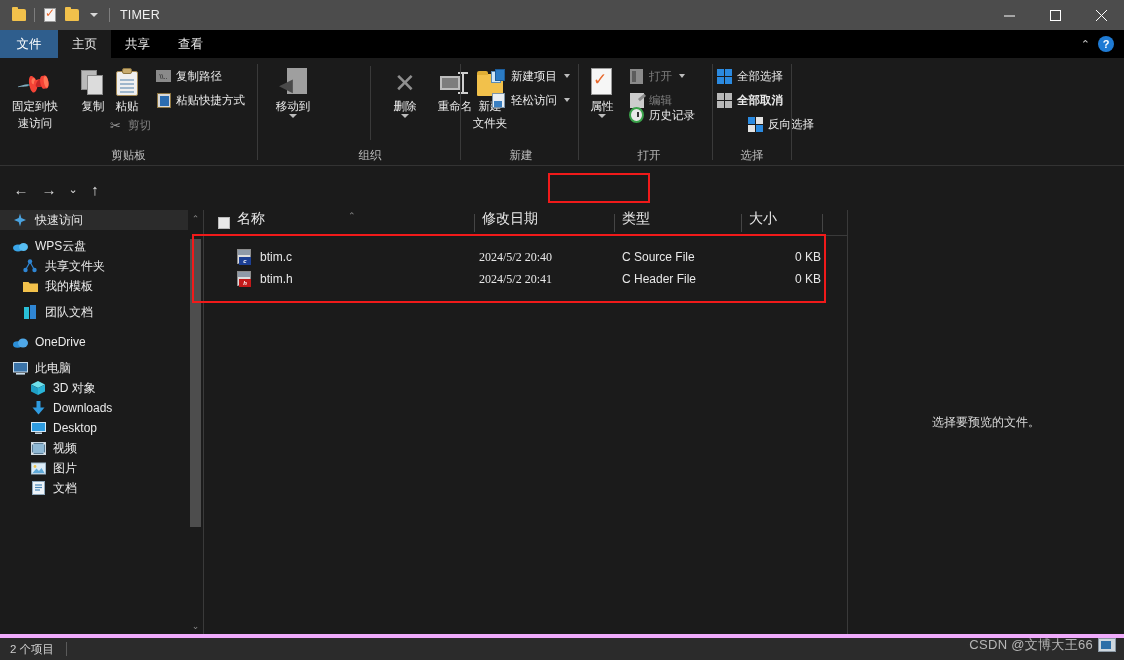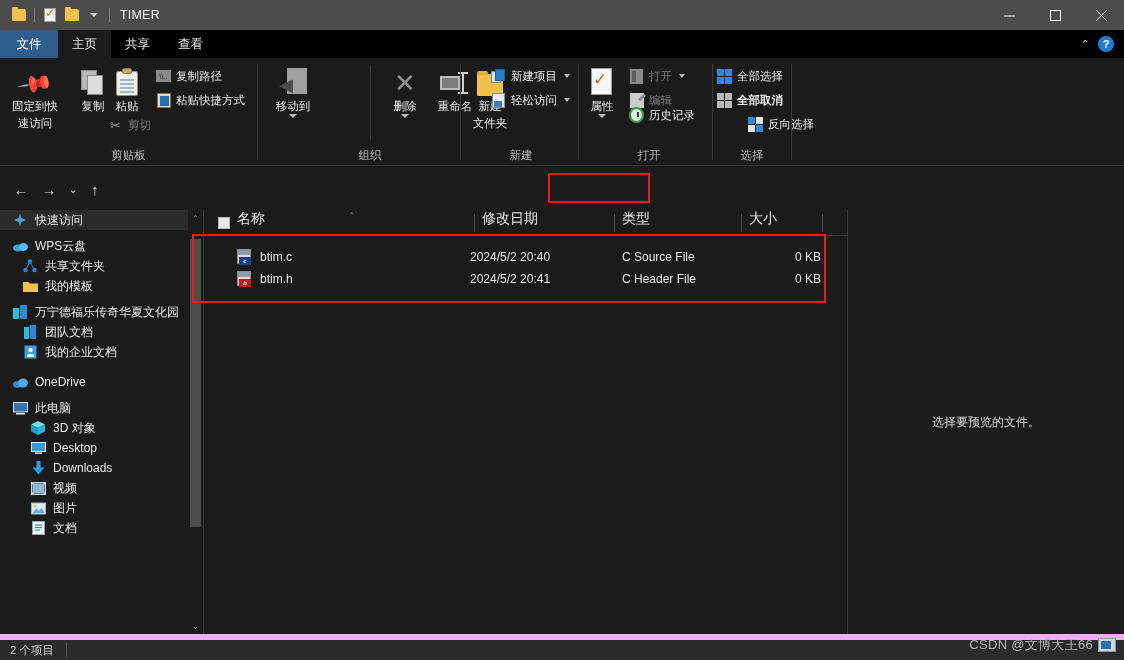--- a/index.html
+++ b/index.html
@@ -168,38 +168,38 @@
 
   
   .filepane { position:absolute; left:204px; top:210px; width:643px; height:424px; background:#1b1b1b; }
   .colhdr { position:absolute; left:0; top:0; width:643px; height:26px; background:#1b1b1b; border-bottom:1px solid #3a3a3a; }
   .col { position:absolute; top:0; height:25px; display:flex; align-items:flex-start; font-size:14px; color:#e8e8e8; }
   .colsep { position:absolute; top:4px; width:1px; height:18px; background:#454545; }
   .sel-all-box { position:absolute; left:14px; top:7px; width:12px; height:12px; background:#e9e9e9; border:1px solid #b9b9b9; }
   .sort-arrow { position:absolute; left:144px; top:1px; font-size:9px; color:#8a8a8a; }
   .frow { position:absolute; left:0; height:22px; display:flex; align-items:center; font-size:12px; color:#e8e8e8; }
   .fname { position:absolute; left:33px; display:flex; align-items:center; gap:8px; }
-  .fdate { position:absolute; left:266px; }
+  .fdate { position:absolute; left:275px;font-family:Liberation Serif, serif; }
   .ftype { position:absolute; left:418px; }
   .fsize { position:absolute; left:545px; width:72px; text-align:right; }
   .file-ico { width:15px;height:16px; position:relative; flex:0 0 15px; }
   .file-ico .pg { position:absolute; left:0;top:0;width:14px;height:15px;background:#dedede;border:1px solid #8d8d8d; }
   .file-ico .hdr { position:absolute; left:1px;top:1px;width:12px;height:5px;background:#8f9aa8; }
   .file-ico .bdg { position:absolute; left:2px;bottom:0;width:12px;height:8px; display:flex;align-items:center;justify-content:center;font-size:6px;color:#fff;font-weight:bold; }
 
   
   .prevdiv { position:absolute; left:847px; top:210px; width:1px; height:424px; background:#3a3a3a; }
   .prevpane { position:absolute; left:848px; top:210px; width:276px; height:424px; background:#1b1b1b;
               display:flex; align-items:center; justify-content:center; }
   .prev-text { font-size:12px; color:#dadada; }
 
   
   .statusbar {
     position:absolute; left:0; top:634px; width:1124px; height:26px;
-    background:#2b2b2b; border-top:6px solid #f0abfc; display:flex; align-items:center;
+    background:#2b2b2b; border-top:4px solid #f0abfc; display:flex; align-items:center;
   }
   .status-text { font-size:11.5px; color:#cfcfcf; padding-left:10px; }
   .status-sep { width:1px; height:14px; background:#5a5a5a; margin-left:12px; }
 
   
   .redbox { position:absolute; border:2px solid #f01a1a; pointer-events:none; }
 
   
   .watermark {
     position:absolute; right:8px; bottom:6px; display:flex; align-items:center; gap:5px;
@@ -535,50 +535,31 @@
         <svg width="15" height="13" viewBox="0 0 15 13">
             <path d="M0 2 h5.5 l1.3 1.6 H15 V12 H0 Z" fill="#f2c14b"></path>
           </svg>
       </span>
       <span>我的模板</span>
     </div>
 
 
     <div style="height:6px"></div>
 
-    <div class="nav-item">
-      <span class="nav-ico">
-        <svg width="15" height="14" viewBox="0 0 15 14">
-            <rect x="0" y="3" width="6" height="11" fill="#29c0d8"></rect>
-            <rect x="7" y="0" width="7" height="14" fill="#2f86d4"></rect>
-          </svg>
-      </span>
-      <span>万宁德福乐传奇华夏文化园</span>
-    </div>
 
     <div class="nav-item lvl1">
       <span class="nav-ico">
         <svg width="13" height="14" viewBox="0 0 13 14">
             <rect x="0" y="2" width="5" height="12" fill="#29c0d8"></rect>
             <rect x="6" y="0" width="6" height="14" fill="#2f86d4"></rect>
           </svg>
       </span>
       <span>团队文档</span>
     </div>
 
-    <div class="nav-item lvl1">
-      <span class="nav-ico">
-        <svg width="13" height="14" viewBox="0 0 13 14">
-            <rect x="0.5" y="0.5" width="12" height="13" fill="#3d9de0"></rect>
-            <circle cx="6.5" cy="5" r="2.2" fill="#ffffff"></circle>
-            <path d="M2.8 12 a3.7 3.2 0 0 1 7.4 0 Z" fill="#ffffff"></path>
-          </svg>
-      </span>
-      <span>我的企业文档</span>
-    </div>
 
     <div style="height:10px"></div>
 
     <div class="nav-item">
       <span class="nav-ico">
         <svg width="15" height="11" viewBox="0 0 15 11">
             <ellipse cx="4.5" cy="7.5" rx="4.5" ry="3.2" fill="#2b8fd8"></ellipse>
             <ellipse cx="10" cy="6" rx="5" ry="4.5" fill="#4fa8e8"></ellipse>
           </svg>
       </span>
@@ -603,36 +584,36 @@
             <path d="M7 0 L14 3.5 L7 7 L0 3.5 Z" fill="#6fe0ea"></path>
             <path d="M0 3.5 L7 7 L7 14 L0 10.5 Z" fill="#1f9fc4"></path>
             <path d="M14 3.5 L7 7 L7 14 L14 10.5 Z" fill="#2ab4d8"></path>
           </svg>
       </span>
       <span>3D 对象</span>
     </div>
 
     <div class="nav-item lvl2">
       <span class="nav-ico">
+        <svg width="13" height="14" viewBox="0 0 13 14">
+            <rect x="4.5" y="0" width="4" height="7" fill="#2f9ce0"></rect>
+            <path d="M0.5 6.5 L12.5 6.5 L6.5 13.5 Z" fill="#2f9ce0"></path>
+          </svg>
+      </span>
+      <span>Downloads</span>
+    </div>
+
+    <div class="nav-item lvl2">
+      <span class="nav-ico">
         <svg width="15" height="12" viewBox="0 0 15 12">
             <rect x="0.5" y="0.5" width="14" height="9" fill="#2f9ce0" stroke="#d6e9f7" stroke-width="1"></rect>
             <rect x="4" y="10.5" width="7" height="1.4" fill="#d6e9f7"></rect>
           </svg>
       </span>
       <span>Desktop</span>
-    </div>
-
-    <div class="nav-item lvl2">
-      <span class="nav-ico">
-        <svg width="13" height="14" viewBox="0 0 13 14">
-            <rect x="4.5" y="0" width="4" height="7" fill="#2f9ce0"></rect>
-            <path d="M0.5 6.5 L12.5 6.5 L6.5 13.5 Z" fill="#2f9ce0"></path>
-          </svg>
-      </span>
-      <span>Downloads</span>
     </div>
 
     <div class="nav-item lvl2">
       <span class="nav-ico">
         <svg width="15" height="13" viewBox="0 0 15 13">
             <rect x="0.5" y="0.5" width="14" height="12" fill="#5a7b94" stroke="#cdd9e2" stroke-width="1"></rect>
             <rect x="2" y="2" width="11" height="9" fill="#8fb8d4"></rect>
             <rect x="1" y="1" width="1.5" height="1.5" fill="#e8e8e8"></rect>
             <rect x="1" y="10.5" width="1.5" height="1.5" fill="#e8e8e8"></rect>
             <rect x="12.5" y="1" width="1.5" height="1.5" fill="#e8e8e8"></rect>

